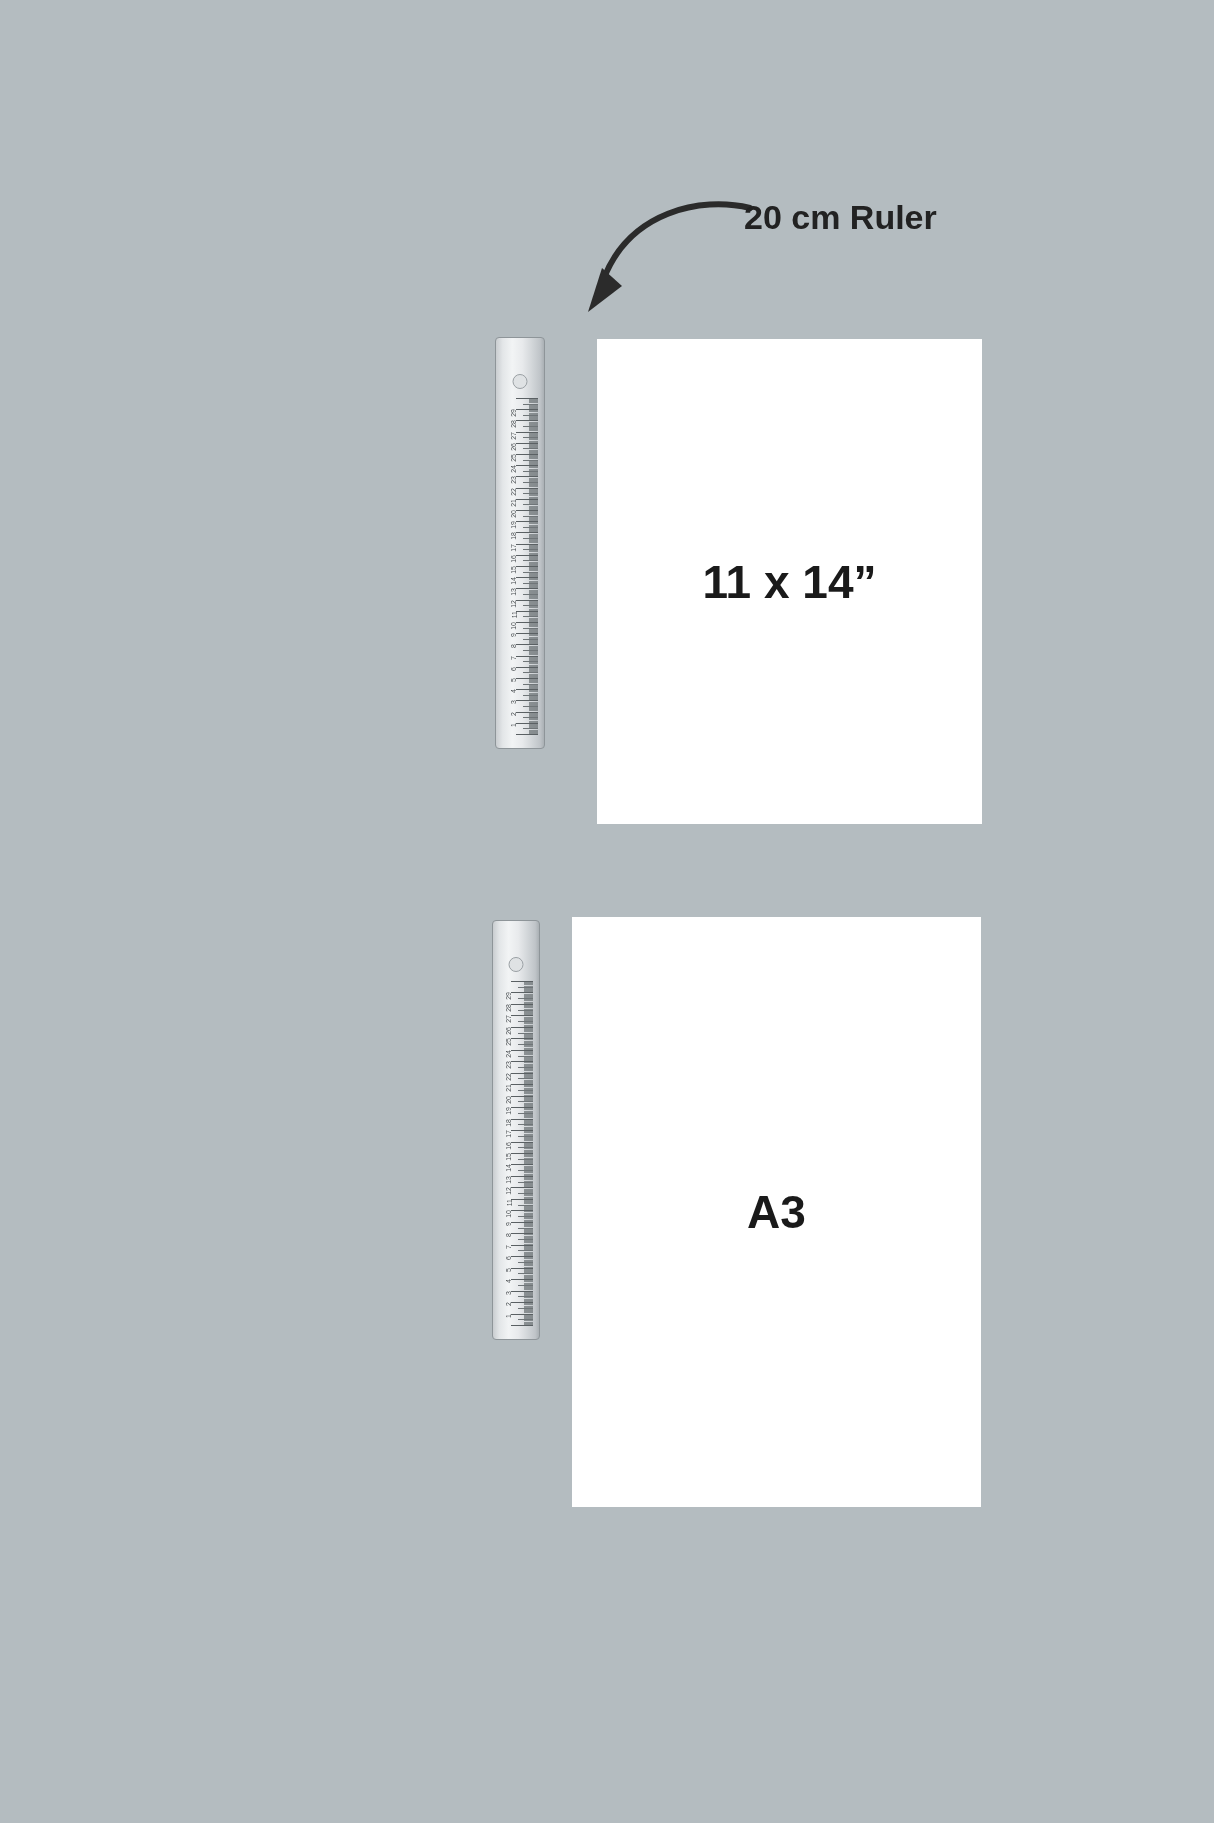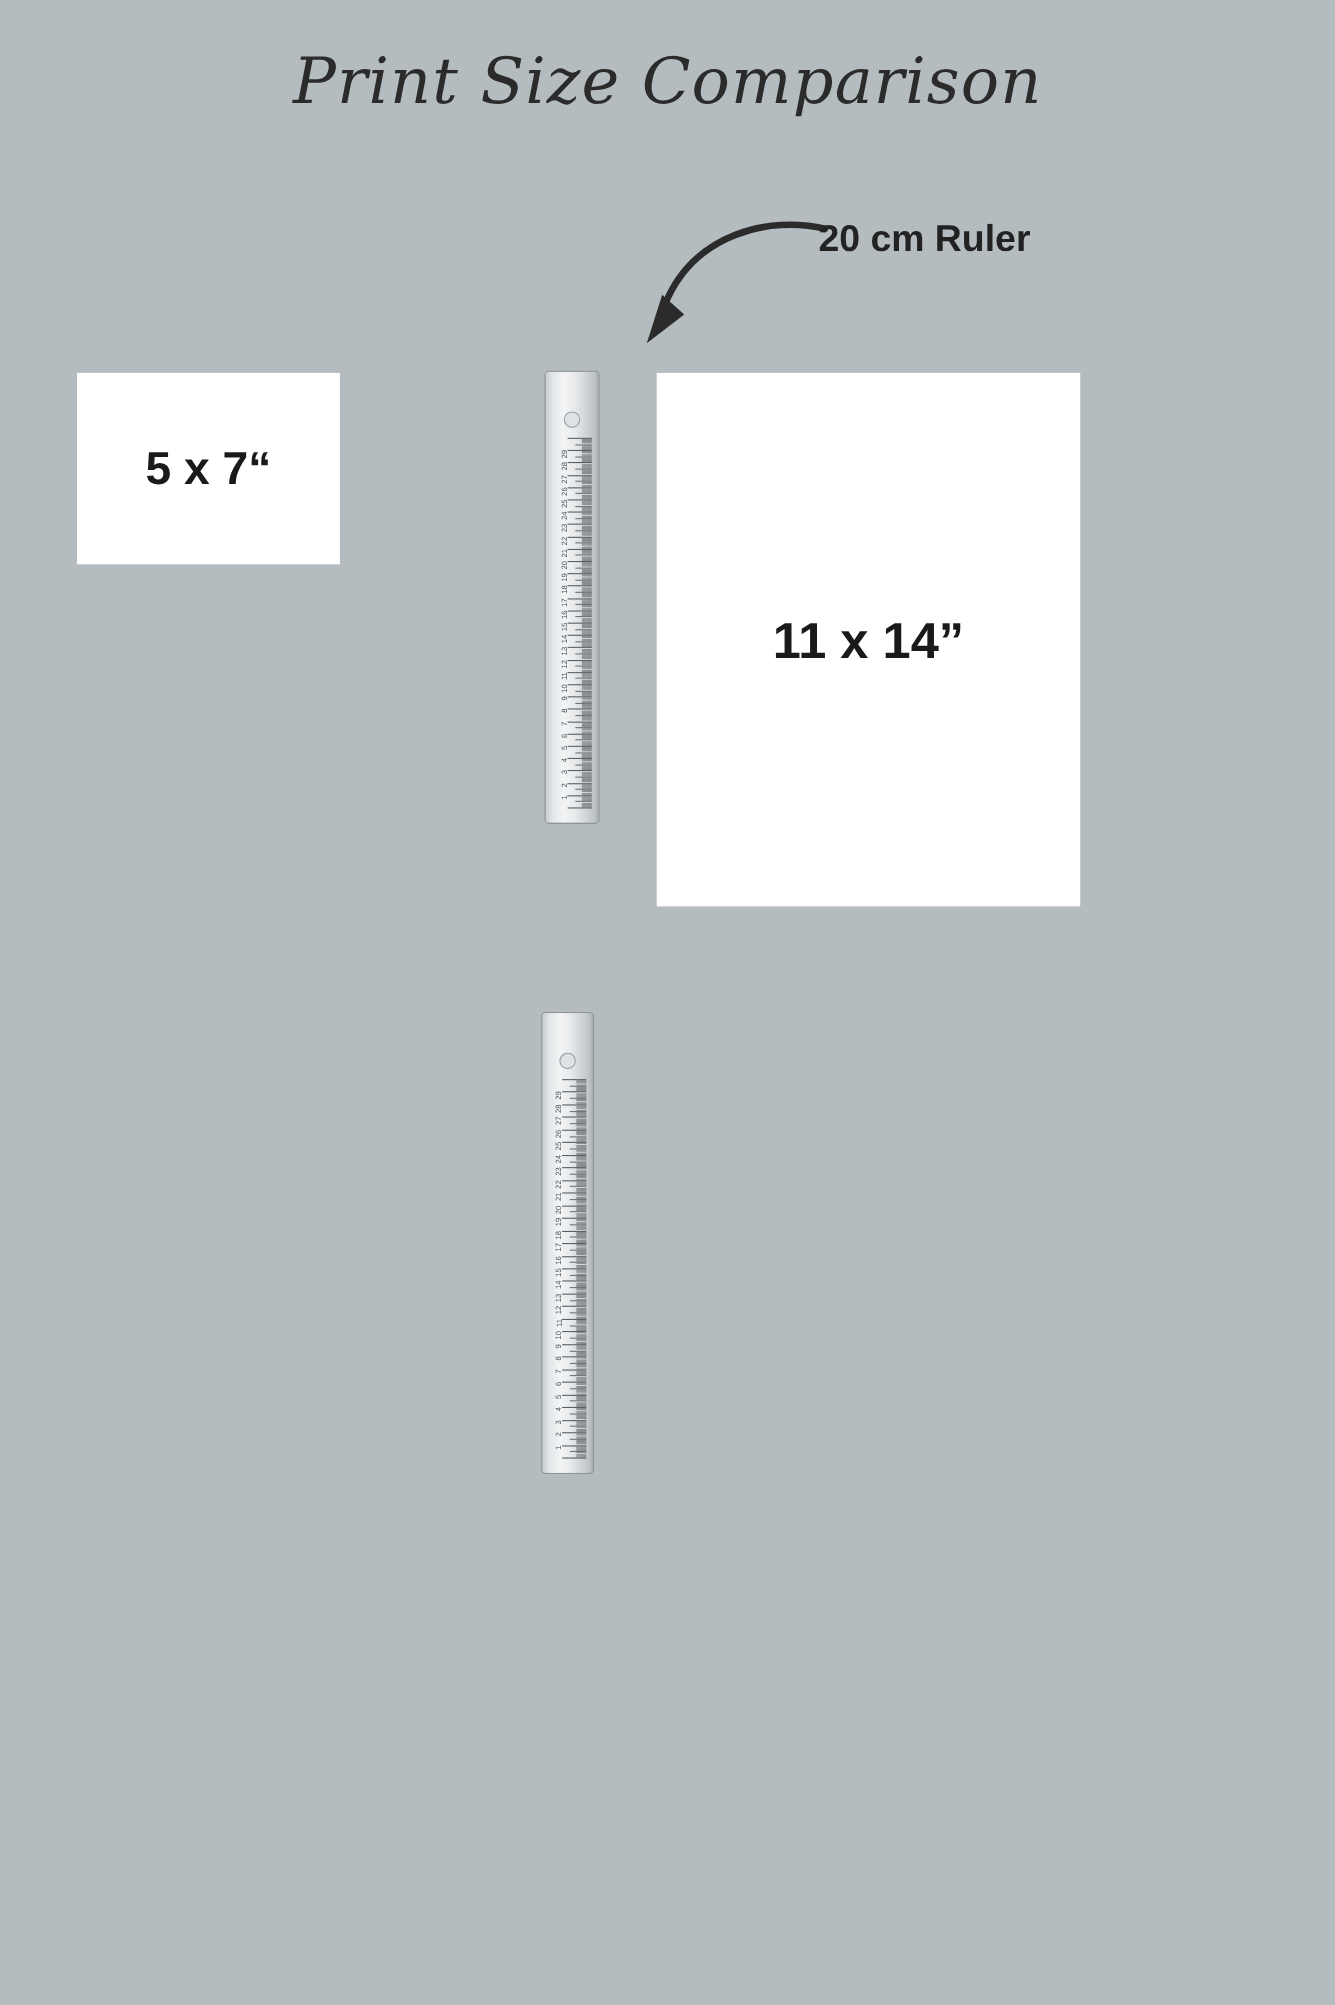--- a/index.html
+++ b/index.html
@@ -123,42 +123,41 @@
     letter-spacing: 0;
   }
   .ruler.r1 { left: 495px; top: 337px; width: 50px; height: 412px; }
   .ruler.r2 { left: 492px; top: 920px; width: 48px; height: 420px; }
 </style>
 </head>
 <body>
 
 <div class="stage">
 
-  <div class="title">Print Size Comparison</div>
 
   <div class="arrow-wrap">
     <svg width="200" height="130" viewBox="0 0 200 130">
       <path d="M190 18 C 140 6, 70 22, 44 88" stroke="#2b2b2b" stroke-width="6" fill="none" stroke-linecap="round"></path>
       <path d="M28 122 L 42 78 L 62 96 Z" fill="#2b2b2b"></path>
     </svg>
   </div>
 
   <div class="ruler-label">20 cm Ruler</div>
 
-  <div class="card c57">
-    <span>5 x 7“</span>
-  </div>
 
 
   <div class="card c1114">
     <span>11 x 14”</span>
   </div>
 
 
 
+  <div class="card a3">
+    <span>A3</span>
+  </div>
 
   <div class="ruler r1">
     <div class="hole"></div>
     <div class="ticks">
         <div class="tick major" style="top: 0%;"></div>
         <div class="tick minor" style="top: 0.333333%;"></div>
         <div class="tick minor" style="top: 0.666667%;"></div>
         <div class="tick minor" style="top: 1%;"></div>
         <div class="tick minor" style="top: 1.33333%;"></div>
         <div class="tick mid" style="top: 1.66667%;"></div>

